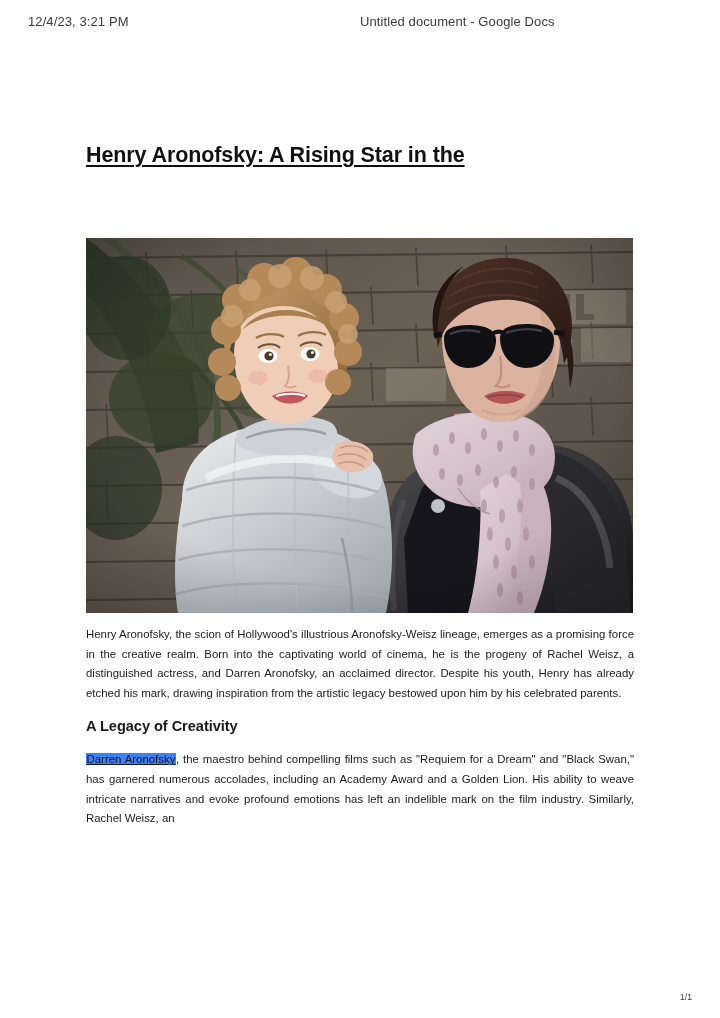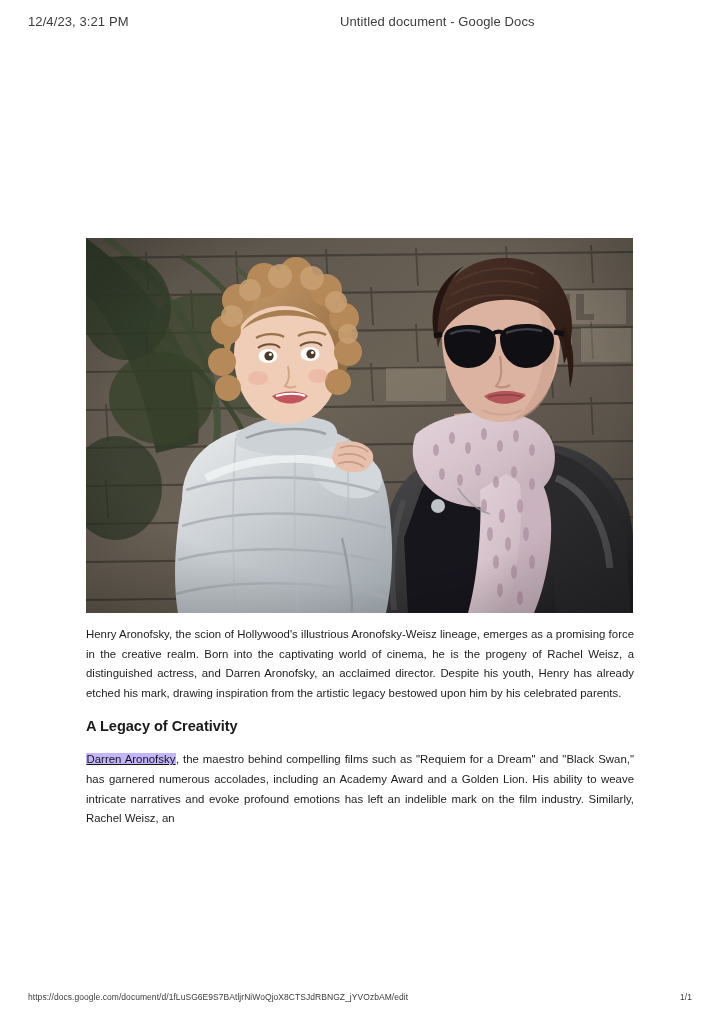--- a/index.html
+++ b/index.html
@@ -30,21 +30,21 @@
     text-align: right;
   }
   .print-header .ph-date {
     position: absolute;
     left: 28px;
     top: 0;
     white-space: nowrap;
   }
   .print-header .ph-title {
     position: absolute;
-    left: 340px;
+    left: 360px;
     top: 0;
     white-space: nowrap;
   }
 
   
   .print-footer {
     position: absolute;
     bottom: 12px;
     left: 0;
     width: 720px;
@@ -135,36 +135,36 @@
     color: #1a1a1a;
     margin: 13px 0 14px 0;
     line-height: 20px;
     letter-spacing: -0.05px;
   }
 
   a.doclink {
     color: #141414;
     text-decoration: underline;
     text-underline-offset: 1px;
-    background: #c4b5fd;
+    background: #3b82f6;
     padding: 0 0.5px;
   }
 </style>
 </head>
 <body>
 
 <div class="print-header">
   <span class="ph-date">12/4/23, 3:21 PM</span>
   <span class="ph-title">Untitled document - Google Docs</span>
 </div>
 
 <div class="doc">
   <div class="doc-inner">
 
-    <h1 class="doc-title"><br></h1>
+    <h1 class="doc-title"><span class="tl">Henry Aronofsky: A Rising Star in the</span><br></h1>
 
     <figure class="hero-figure">
       <svg class="hero-photo" viewBox="0 0 547 375" preserveAspectRatio="xMidYMid slice" xmlns="http://www.w3.org/2000/svg">
         <defs>
           <linearGradient id="brickBg" x1="0" y1="0" x2="1" y2="1">
             <stop offset="0%" stop-color="#565047"></stop>
             <stop offset="45%" stop-color="#6b6256"></stop>
             <stop offset="100%" stop-color="#4c4640"></stop>
           </linearGradient>
           <linearGradient id="jacketG" x1="0.1" y1="0" x2="0.9" y2="1">
@@ -452,15 +452,14 @@
 
       <h2 class="section-heading">A Legacy of Creativity</h2>
 
       <p class="para"><a class="doclink" href="#">Darren Aronofsky</a><span>, the maestro behind compelling films such as "Requiem for a Dream" and "Black Swan," has garnered numerous accolades, including an Academy Award and a Golden Lion. His ability to weave intricate narratives and evoke profound emotions has left an indelible mark on the film industry. Similarly, Rachel Weisz, an</span></p>
     </div>
 
   </div>
 </div>
 
 <div class="print-footer">
-  <span class="pf-url">https://docs.google.com/document/d/1fLuSG6E9S7BAtljrNiWoQjoX8CTSJdRBNGZ_jYVOzbAM/edit</span>
   <span class="pf-page">1/1</span>
 </div>
 
 </body></html>

